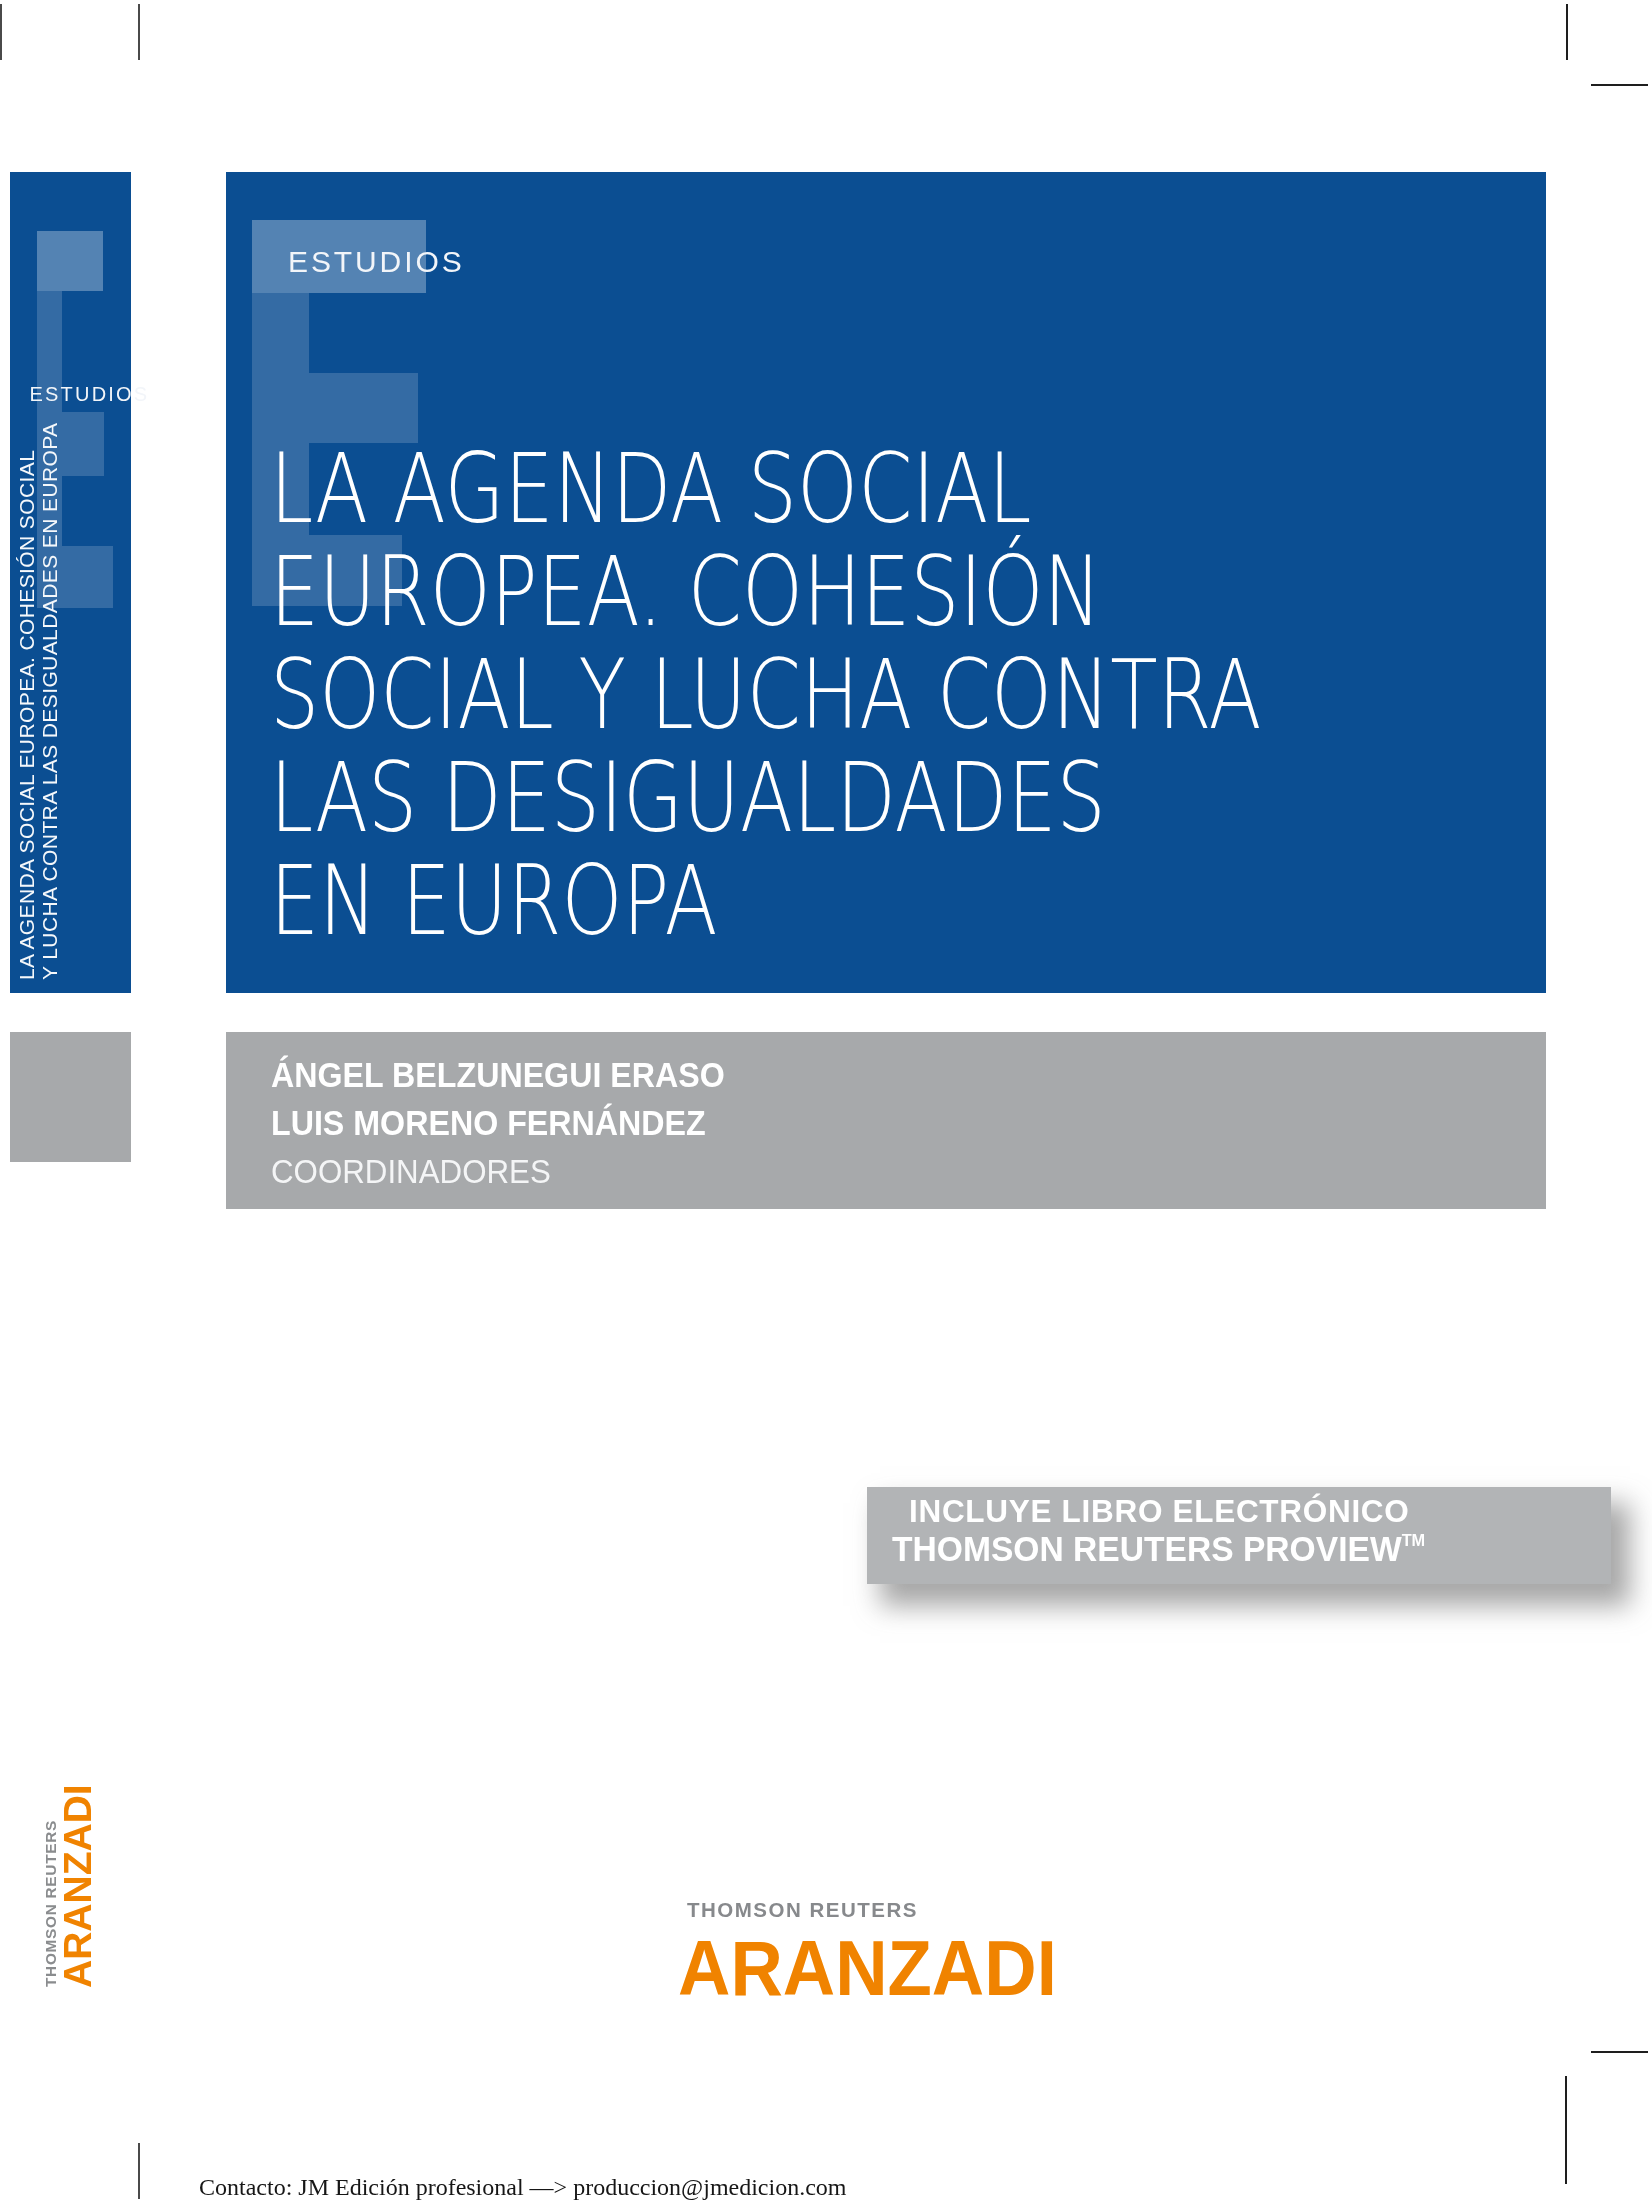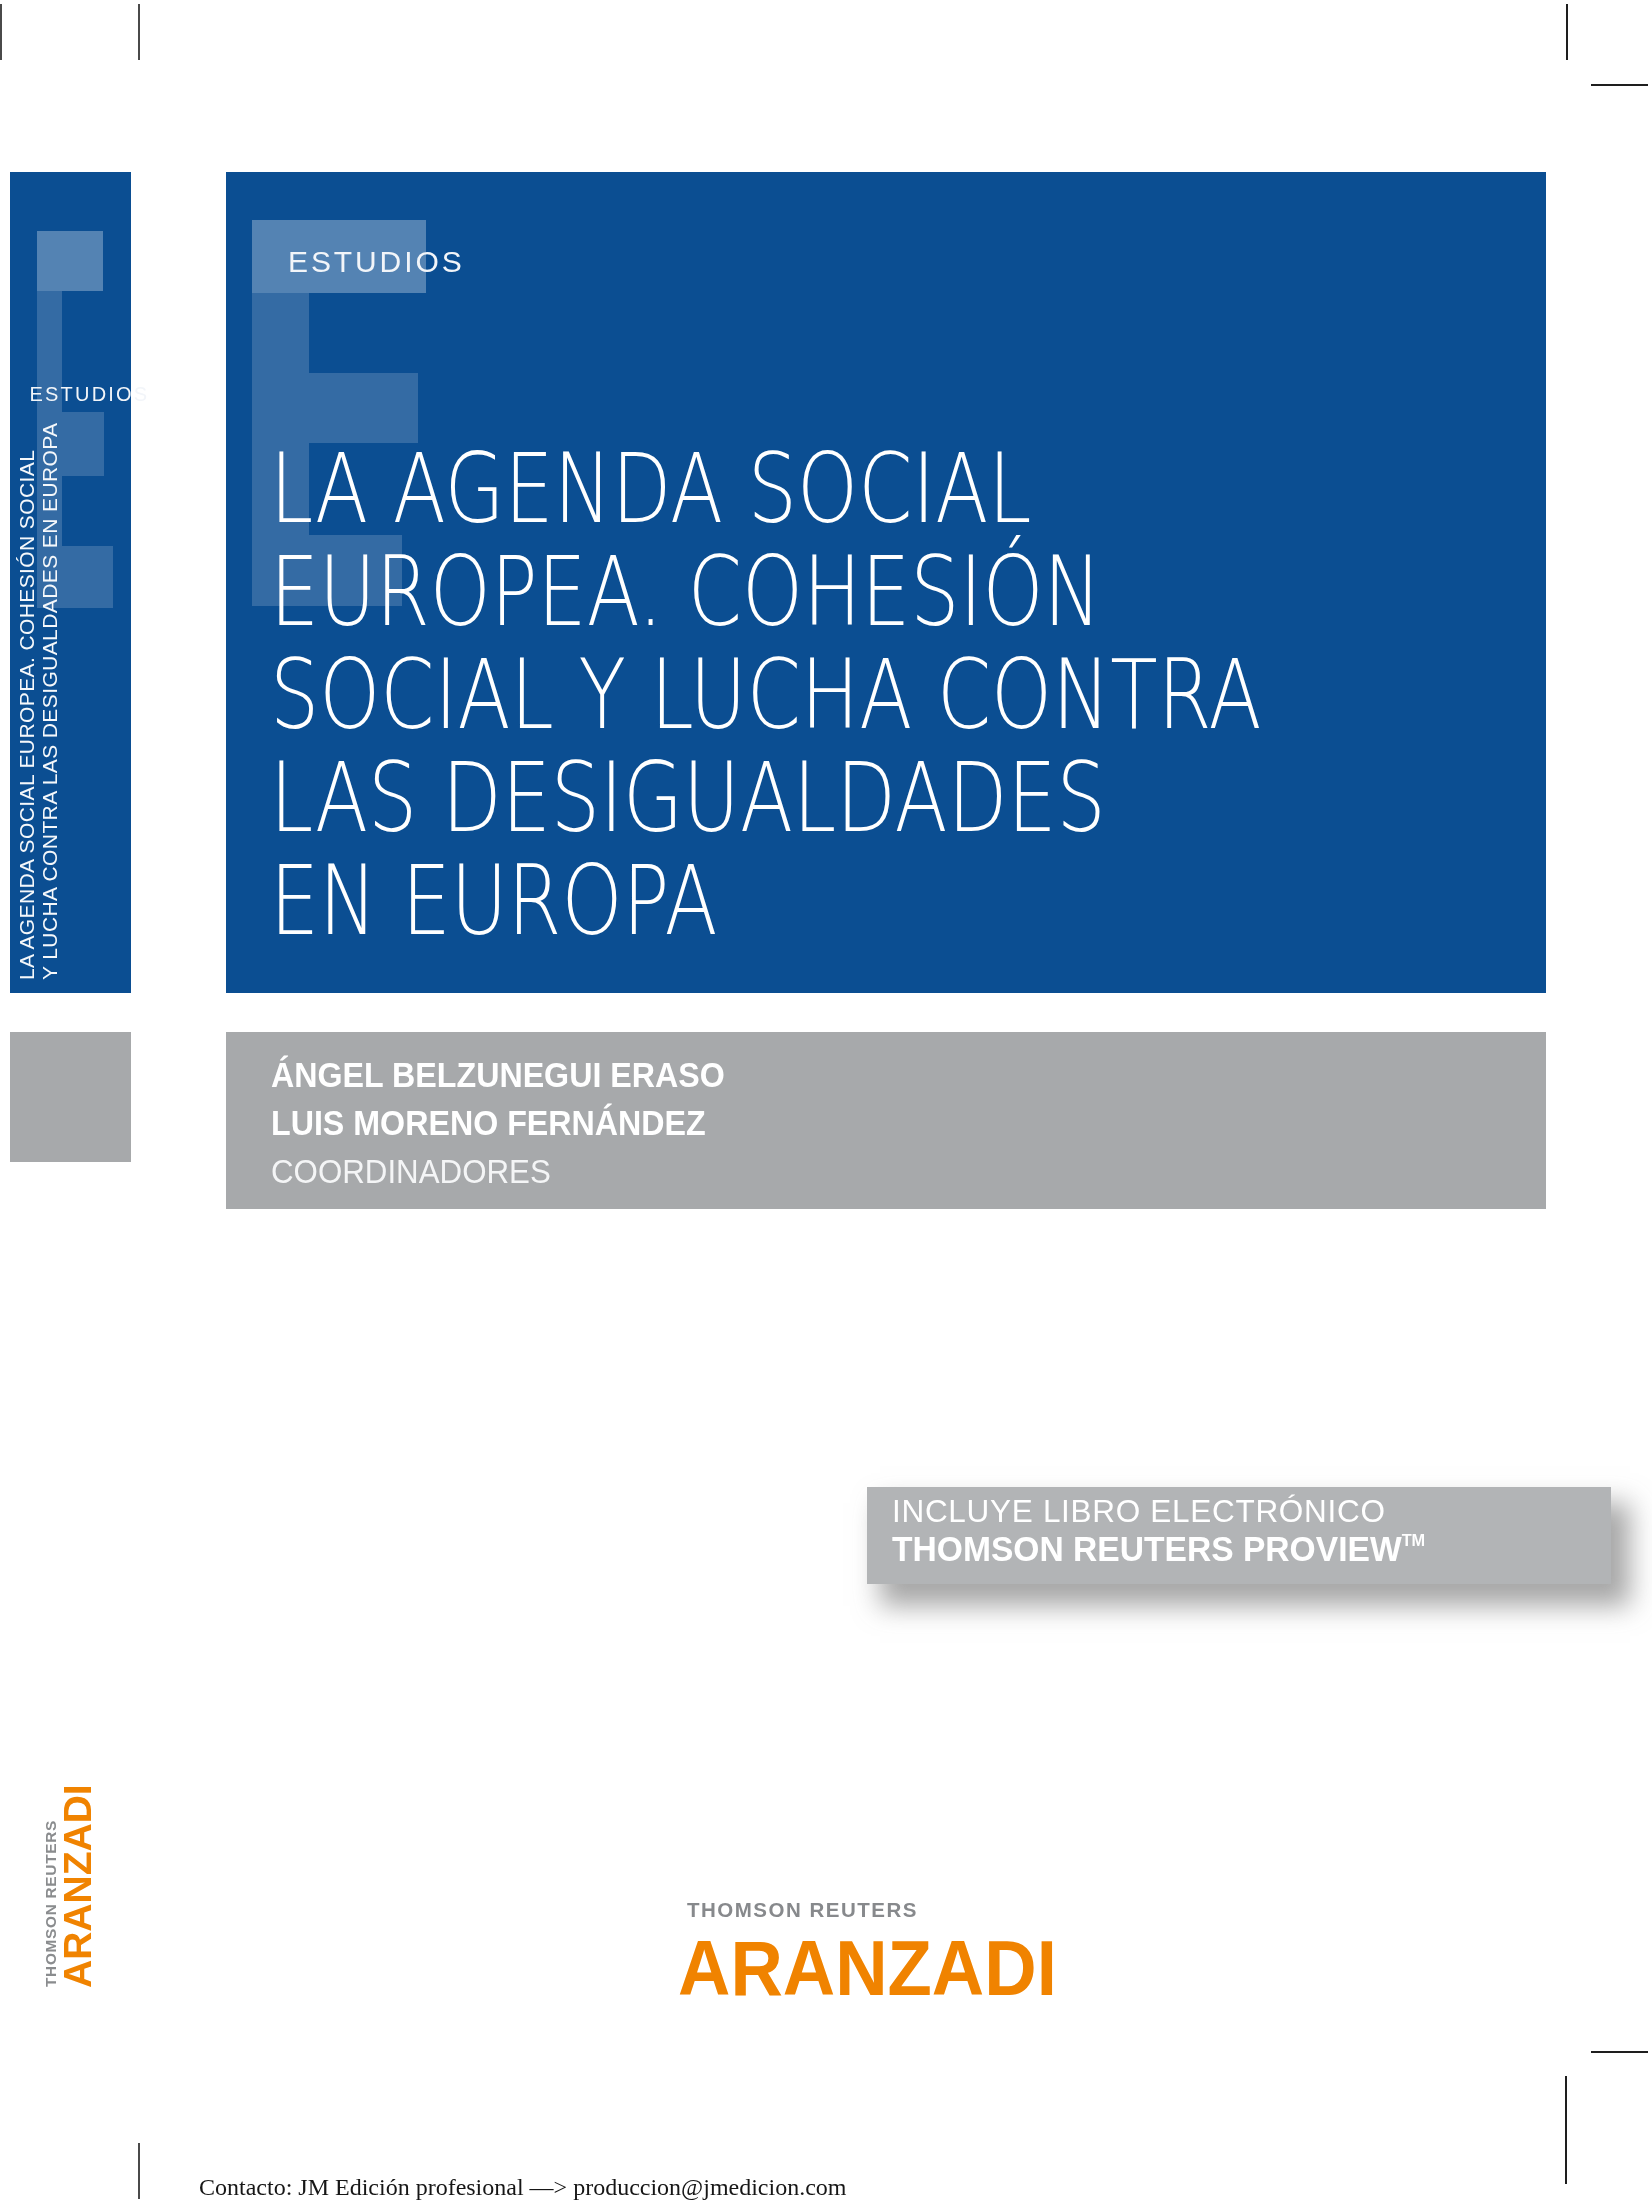--- a/index.html
+++ b/index.html
@@ -44,21 +44,21 @@
   
   .authors{left:226px;top:1032px;width:1320px;height:177px;background:#a7a9ab;color:#ffffff;}
   .authors .inner{position:absolute;left:45px;top:19px;transform:scaleX(0.92);transform-origin:0 0;}
   .author-line{font-size:35px;line-height:48px;font-weight:700;white-space:nowrap;}
   .role-line{font-size:34px;line-height:48px;font-weight:300;white-space:nowrap;color:#f4f5f6;}
   
   .badge{
     left:867px;top:1487px;width:744px;height:97px;background:#b2b4b6;
     box-shadow:16px 19px 25px 2.9px rgba(95,95,95,0.55);color:#ffffff;
   }
-  .badge .l1{position:absolute;left:25px;top:5.9px;font-size:31.5px;font-weight:400;letter-spacing:0.7px;white-space:nowrap;}
+  .badge .l1{position:absolute;left:42px;top:5.9px;font-size:31.5px;font-weight:700;letter-spacing:0.7px;white-space:nowrap;}
   .badge .l2{position:absolute;left:25px;top:42px;font-size:35px;font-weight:700;white-space:nowrap;transform:scaleX(0.96);transform-origin:0 0;}
   .badge .l2 sup{font-size:17px;vertical-align:top;position:relative;top:1.5px;font-weight:700;}
   
   .v-tr{
     left:44px;top:1987px;width:122px;
     transform:rotate(-90deg);transform-origin:0 0;
     color:#8a8c8e;font-size:15.4px;font-weight:700;letter-spacing:0.7px;
     line-height:14px;white-space:nowrap;
   }
   .v-aranzadi{

